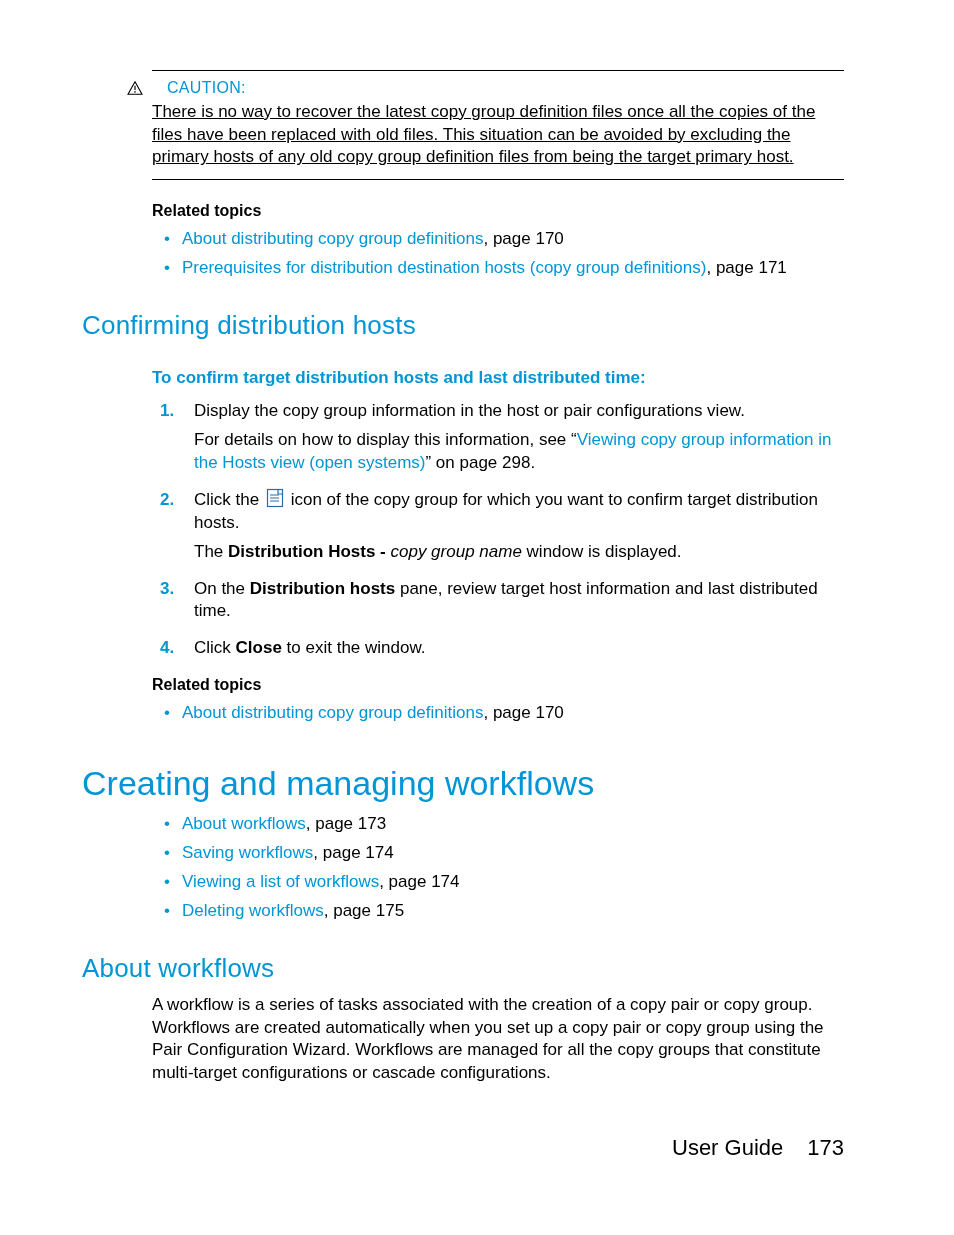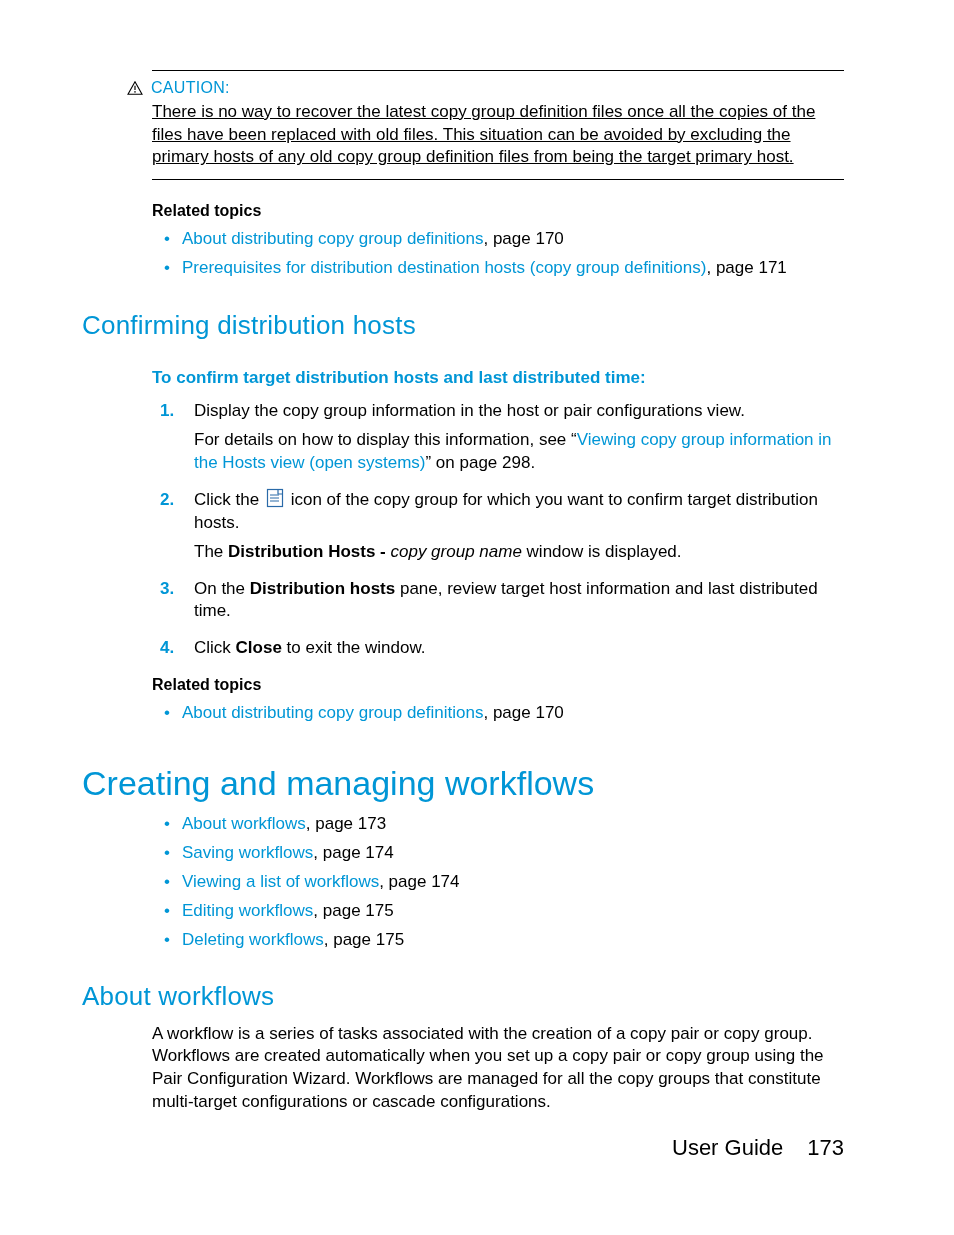--- a/index.html
+++ b/index.html
@@ -23,21 +23,21 @@
   }
   .caution-box {
     border-top: 1px solid #000;
     border-bottom: 1px solid #000;
     padding: 6px 0 10px 0;
     margin-bottom: 20px;
   }
   .caution-head {
     display: flex;
     align-items: baseline;
-    gap: 8px;
+    gap: 24px;
     margin-bottom: 2px;
     margin-left: -25px;
   }
   .caution-icon {
     width: 16px;
     height: 14px;
     flex: 0 0 auto;
     position: relative;
     top: 2px;
   }
@@ -209,21 +209,20 @@
       </li>
     </ul>
   </div>
 
   <h1 class="big">Creating and managing workflows</h1>
   <div class="content-col">
     <ul class="bullets">
       <li><span class="link">About workflows</span><span>, page 173</span></li>
       <li><span class="link">Saving workflows</span><span>, page 174</span></li>
       <li><span class="link">Viewing a list of workflows</span><span>, page 174</span></li>
-      <li><span class="link">Editing workflows</span><span>, page 175</span></li>
       <li><span class="link">Deleting workflows</span><span>, page 175</span></li>
     </ul>
   </div>
 
   <h2 class="sec">About workflows</h2>
   <div class="content-col">
     <div>A workflow is a series of tasks associated with the creation of a copy pair or copy group.  Workflows are created automatically when you set up a copy pair or copy group using the Pair Configuration Wizard. Workflows are managed for all the copy groups that constitute multi-target configurations or cascade configurations.</div>
   </div>
 
 </div>

